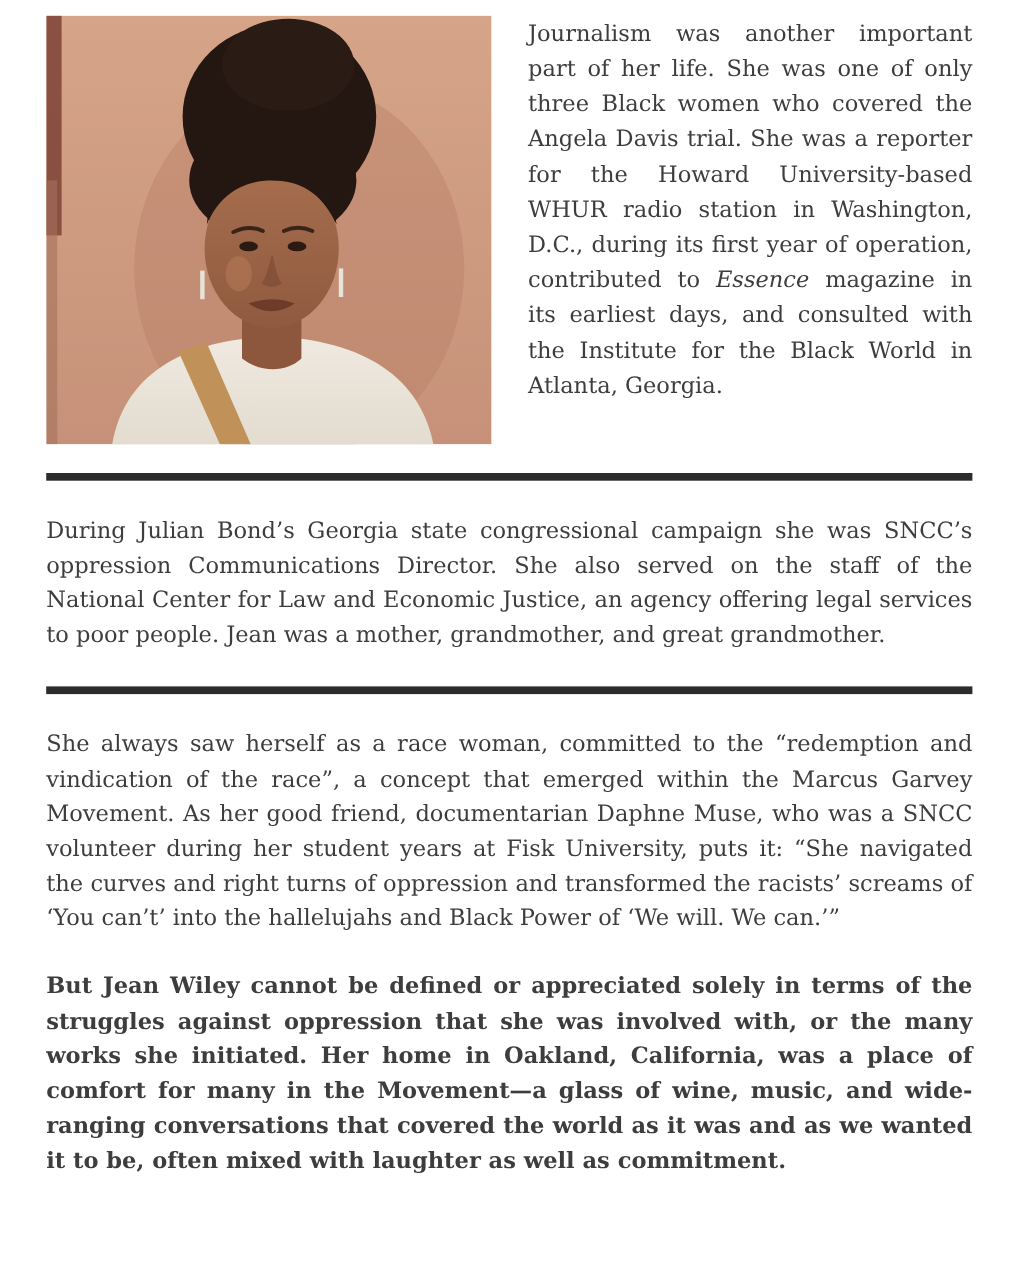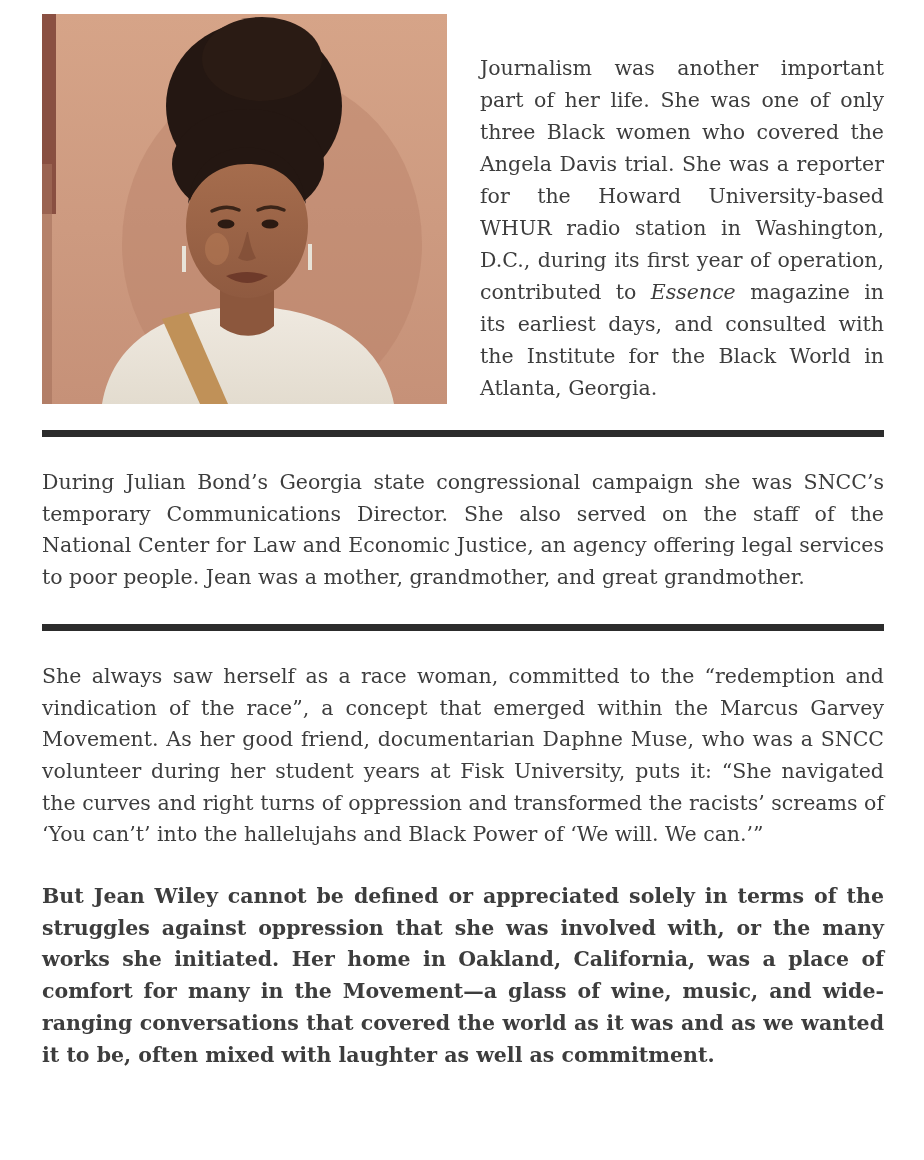--- a/index.html
+++ b/index.html
@@ -12,21 +12,21 @@
     width: 924px;
     min-height: 1160px;
     background: #ffffff;
     box-sizing: border-box;
     padding: 14px 40px 10px 42px;
     font-family: "DejaVu Serif", "Liberation Serif", serif;
     color: #3d3d3d;
   }
   .top-section {
     display: flex;
-    align-items: flex-end;
+    align-items: flex-start;
     gap: 33px;
   }
   .photo-frame {
     width: 405px;
     height: 390px;
     flex: 0 0 auto;
     overflow: hidden;
   }
   .photo-frame svg {
     display: block;
@@ -124,21 +124,21 @@
         <rect x="266" y="230" width="4" height="26" fill="#e8e3d8"></rect>
       </svg>
     </div>
 
     <p class="intro"><span>Journalism was another important part of her life. She was one of only three Black women who covered the Angela Davis trial. She was a reporter for the Howard University-based WHUR radio station in Washington, D.C., during its first year of operation, contributed to </span><em>Essence</em><span> magazine in its earliest days, and consulted with the Institute for the Black World in Atlanta, Georgia.</span></p>
 
   </div>
 
   <hr class="divider">
 
-  <p class="para">During Julian Bond’s Georgia state congressional campaign she was SNCC’s temporary Communications Director. She also served on the staff of the National Center for Law and Economic Justice, an agency offering legal services to poor people. Jean was a mother, grandmother, and great grandmother.</p>
+  <p class="para">During Julian Bond’s Georgia state congressional campaign she was SNCC’s oppression Communications Director. She also served on the staff of the National Center for Law and Economic Justice, an agency offering legal services to poor people. Jean was a mother, grandmother, and great grandmother.</p>
 
   <hr class="divider">
 
   <p class="para">She always saw herself as a race woman, committed to the “redemption and vindication of the race”, a concept that emerged within the Marcus Garvey Movement. As her good friend, documentarian Daphne Muse, who was a SNCC volunteer during her student years at Fisk University, puts it: “She navigated the curves and right turns of oppression and transformed the racists’ screams of ‘You can’t’ into the hallelujahs and Black Power of ‘We will. We can.’”</p>
 
   <p class="para">But Jean Wiley cannot be defined or appreciated solely in terms of the struggles against oppression that she was involved with, or the many works she initiated. Her home in Oakland, California, was a place of comfort for many in the Movement—a glass of wine, music, and wide-ranging conversations that covered the world as it was and as we wanted it to be, often mixed with laughter as well as commitment.</p>
 
 </div>
 
 </body></html>

